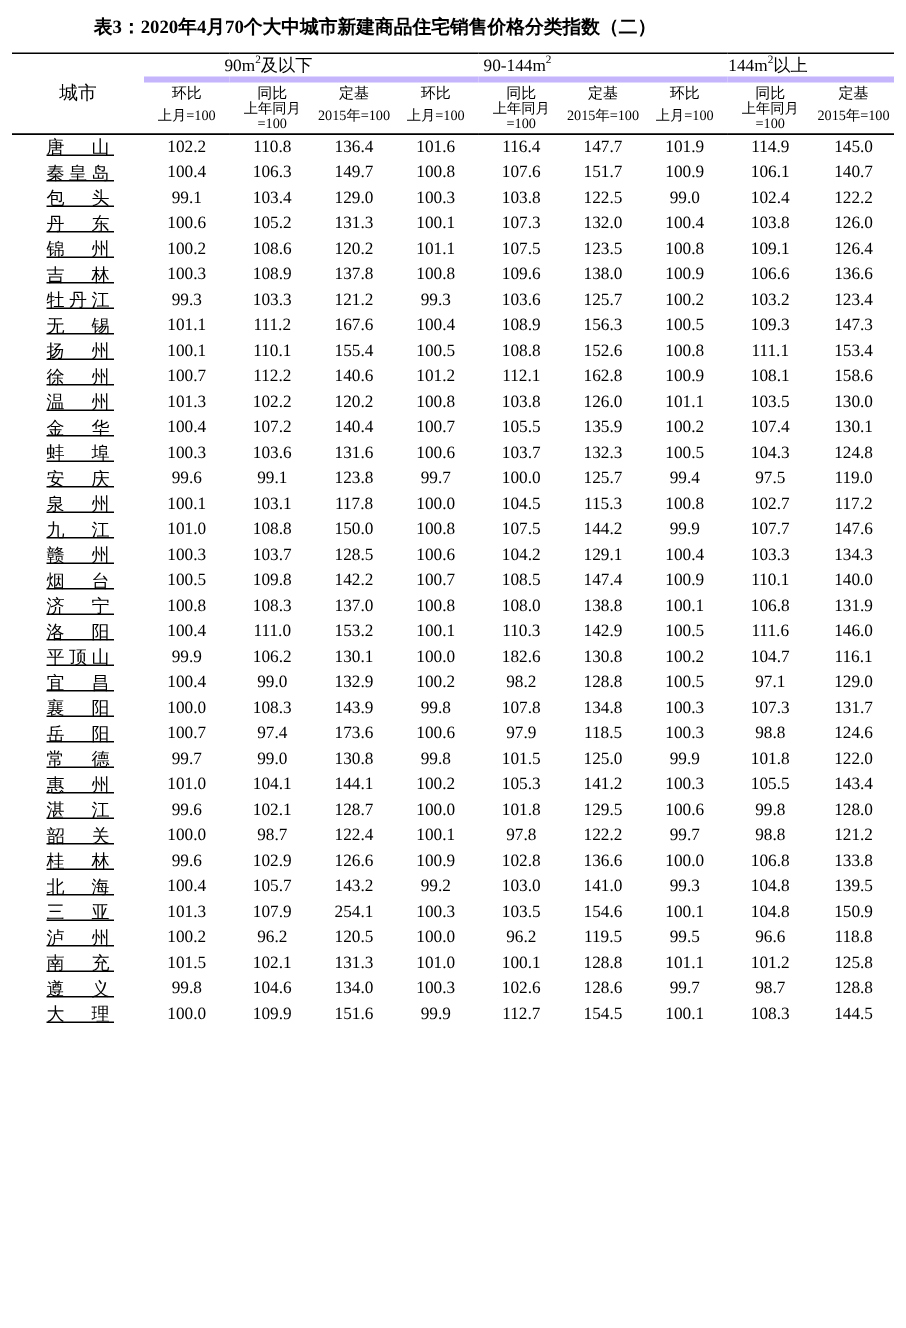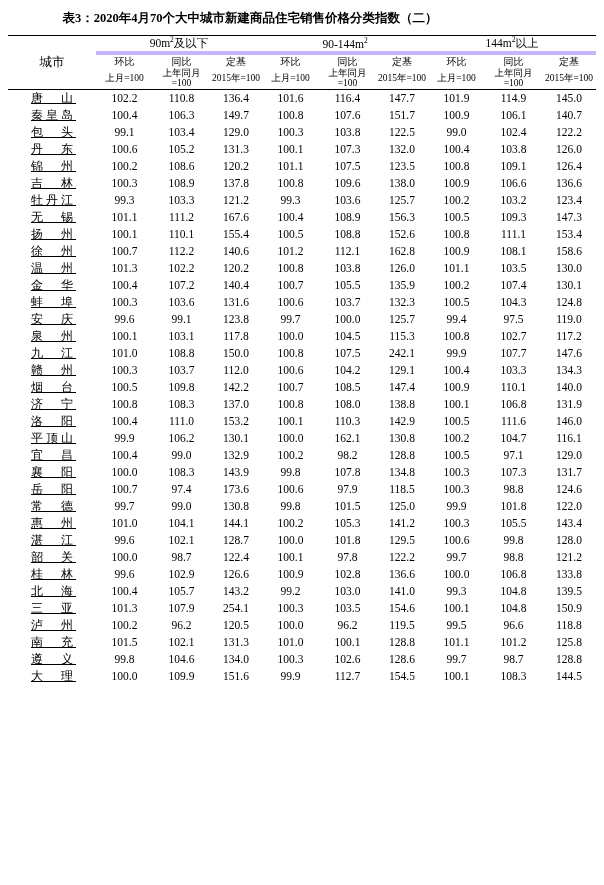--- a/index.html
+++ b/index.html
@@ -312,30 +312,30 @@
           <td class="val">102.7</td>
           <td class="val">117.2</td>
         </tr>
         <tr>
           <td class="city">九　江</td>
           <td class="val">101.0</td>
           <td class="val">108.8</td>
           <td class="val">150.0</td>
           <td class="val">100.8</td>
           <td class="val">107.5</td>
-          <td class="val">242.1</td>
+          <td class="val">144.2</td>
           <td class="val">99.9</td>
           <td class="val">107.7</td>
           <td class="val">147.6</td>
         </tr>
         <tr>
           <td class="city">赣　州</td>
           <td class="val">100.3</td>
           <td class="val">103.7</td>
-          <td class="val">112.0</td>
+          <td class="val">128.5</td>
           <td class="val">100.6</td>
           <td class="val">104.2</td>
           <td class="val">129.1</td>
           <td class="val">100.4</td>
           <td class="val">103.3</td>
           <td class="val">134.3</td>
         </tr>
         <tr>
           <td class="city">烟　台</td>
           <td class="val">100.5</td>
@@ -371,21 +371,21 @@
           <td class="val">100.5</td>
           <td class="val">111.6</td>
           <td class="val">146.0</td>
         </tr>
         <tr>
           <td class="city">平顶山</td>
           <td class="val">99.9</td>
           <td class="val">106.2</td>
           <td class="val">130.1</td>
           <td class="val">100.0</td>
-          <td class="val">162.1</td>
+          <td class="val">182.6</td>
           <td class="val">130.8</td>
           <td class="val">100.2</td>
           <td class="val">104.7</td>
           <td class="val">116.1</td>
         </tr>
         <tr>
           <td class="city">宜　昌</td>
           <td class="val">100.4</td>
           <td class="val">99.0</td>
           <td class="val">132.9</td>

